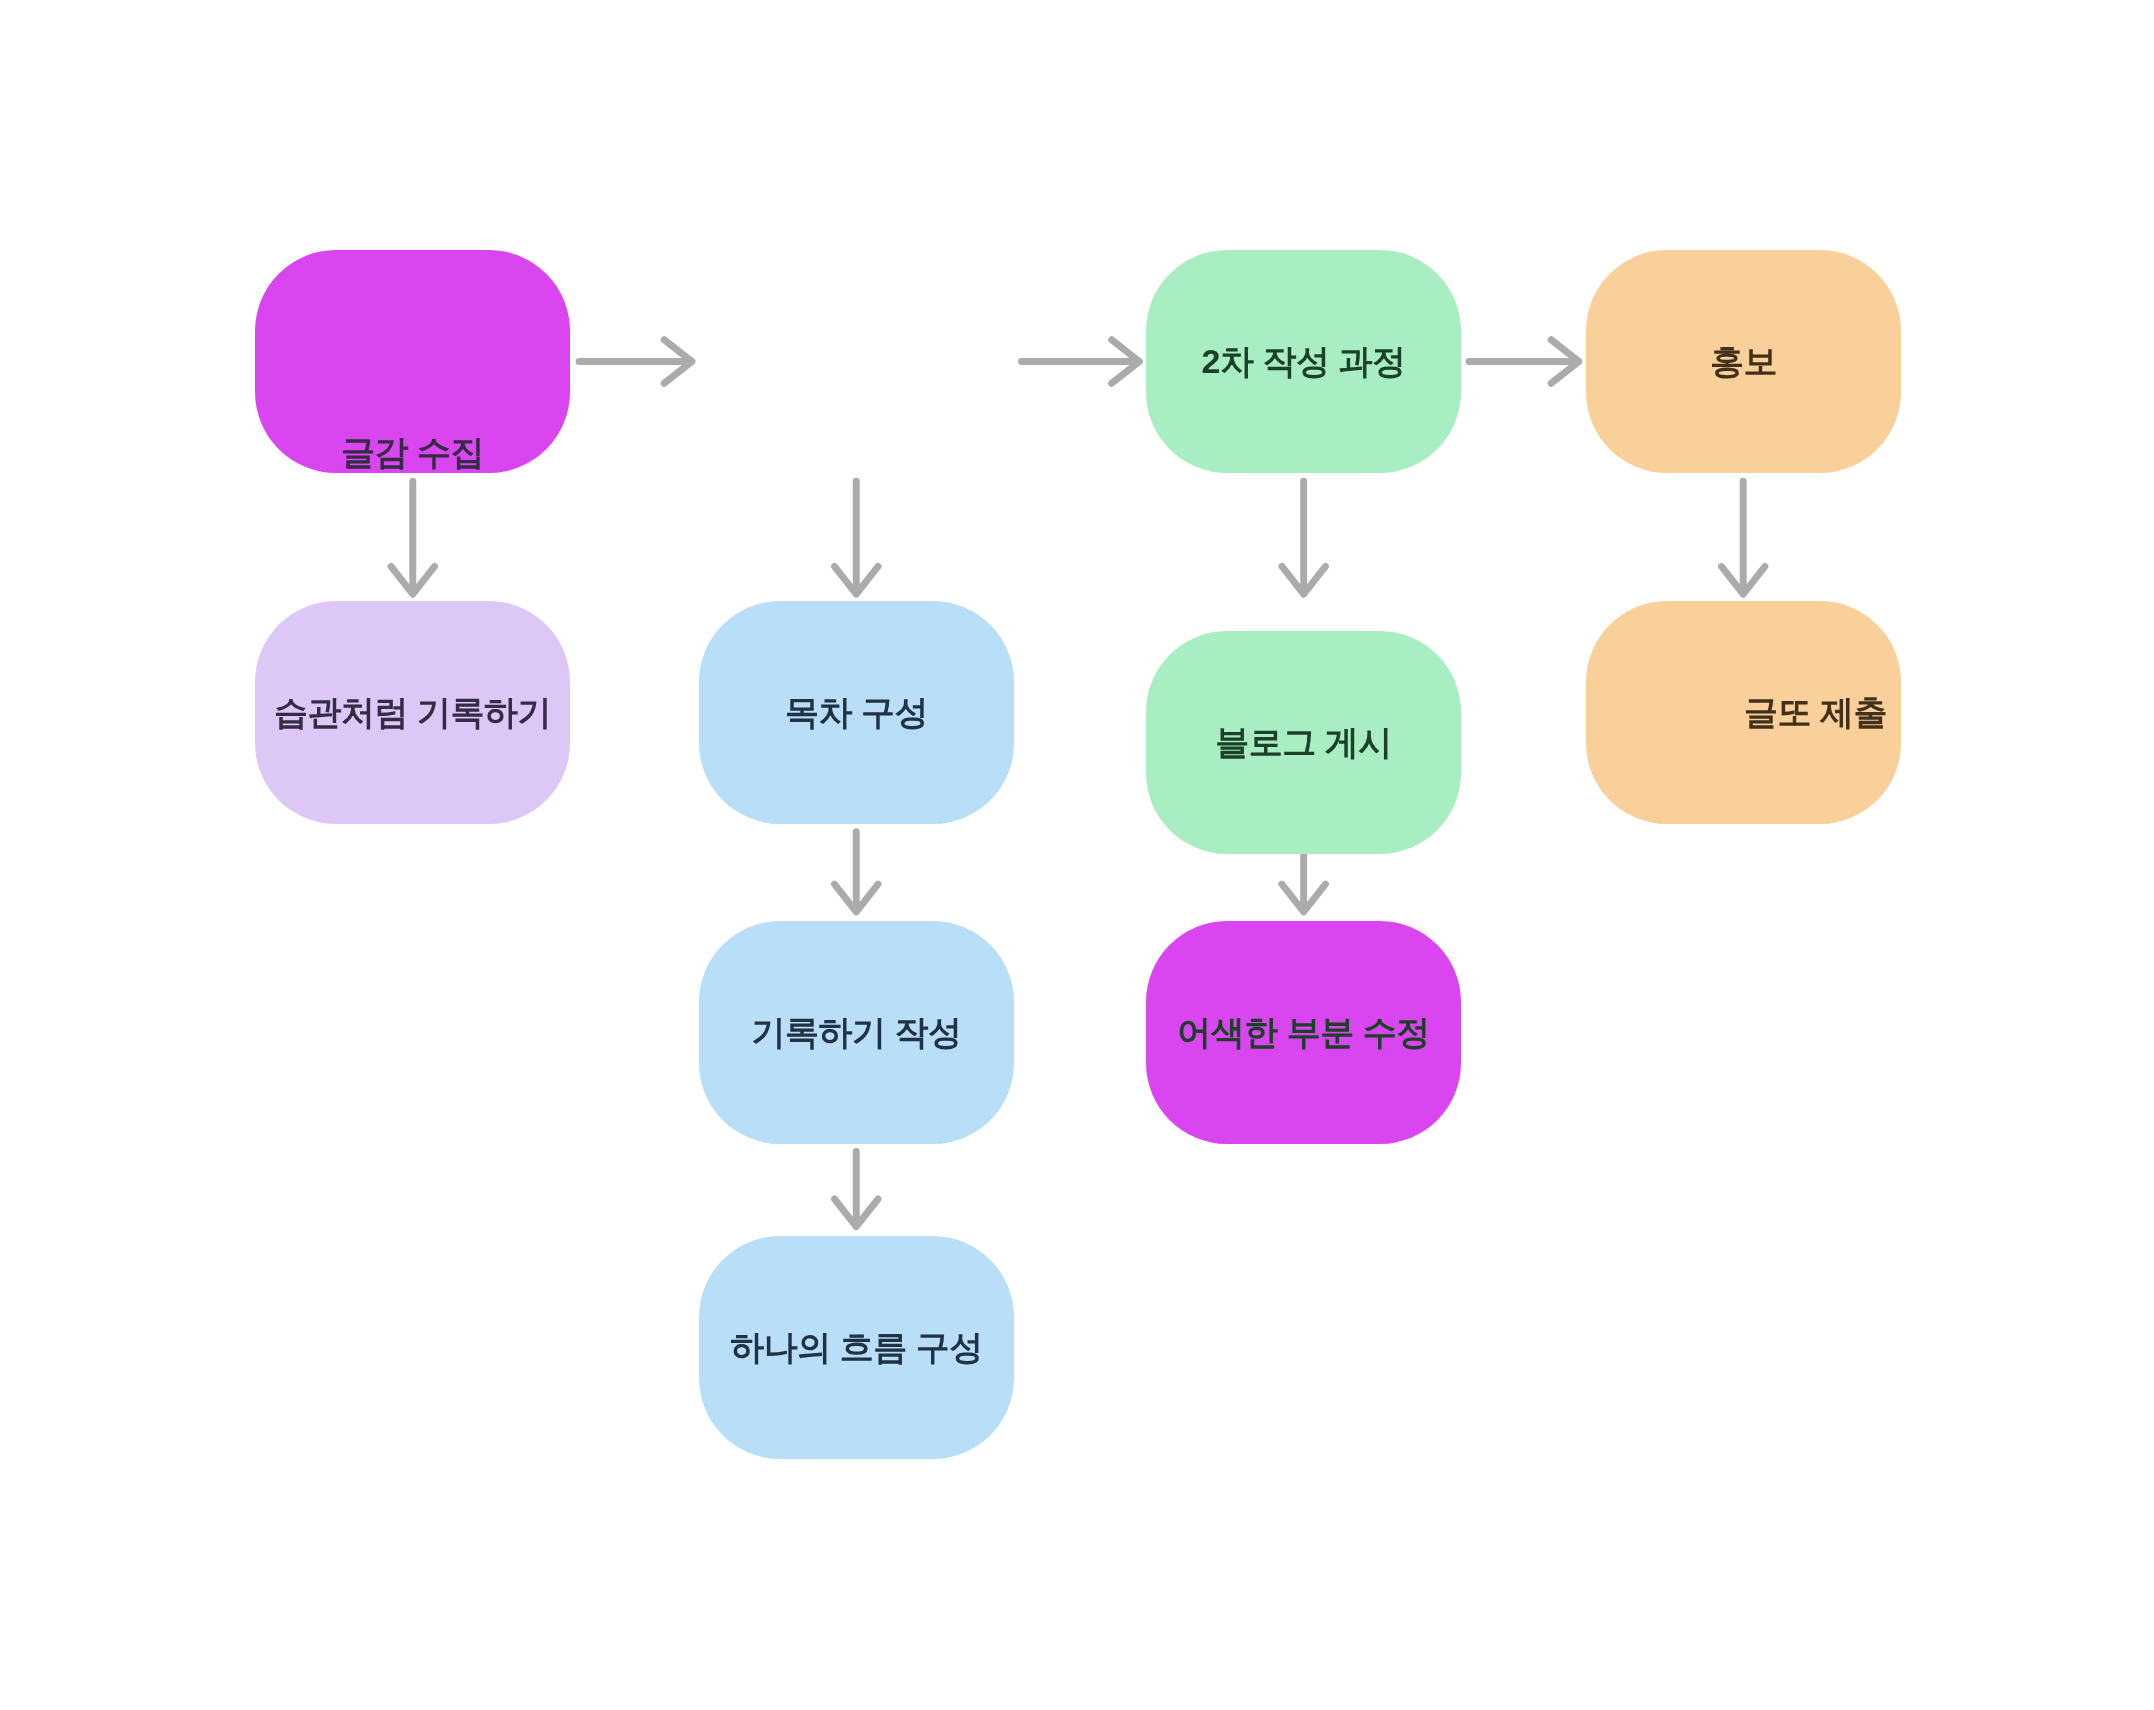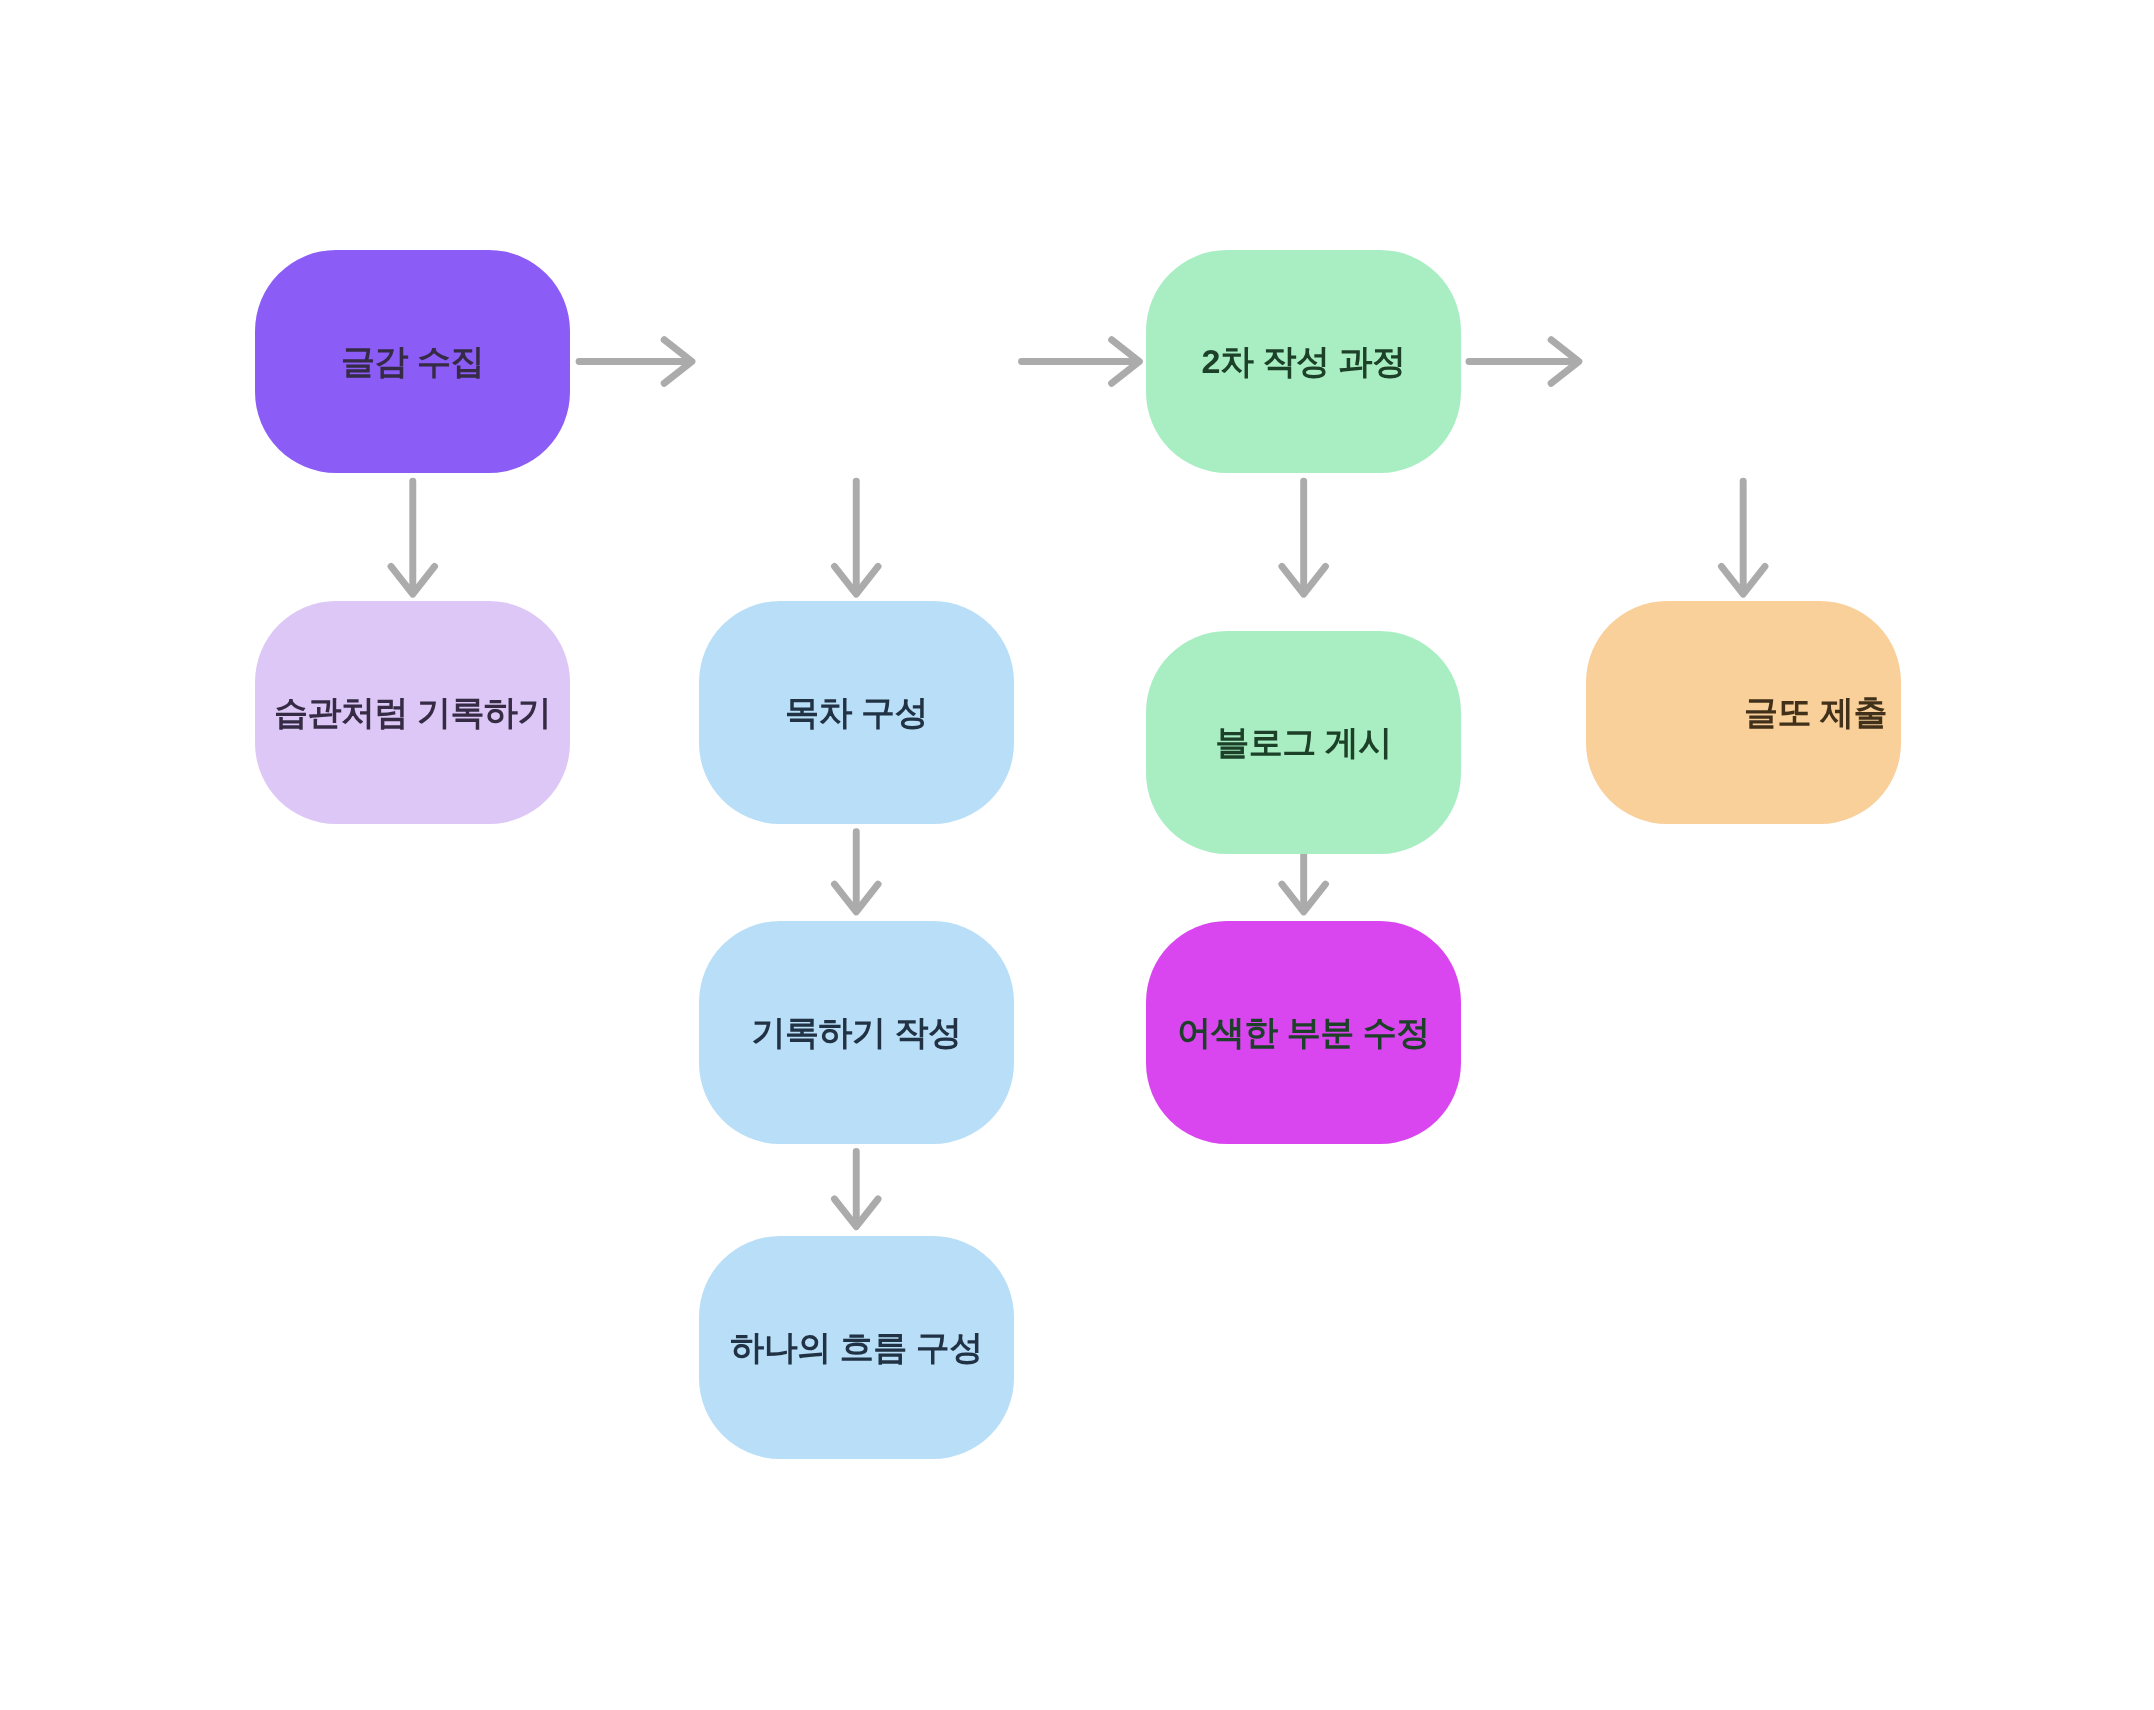--- a/index.html
+++ b/index.html
@@ -73,25 +73,28 @@
     <line class="arrow" x1="865" y1="486" x2="865" y2="597" marker-end="url(#arrowhead)"></line>
     <line class="arrow" x1="1317" y1="486" x2="1317" y2="597" marker-end="url(#arrowhead)"></line>
     <line class="arrow" x1="1761" y1="486" x2="1761" y2="597" marker-end="url(#arrowhead)"></line>
 
     <line class="arrow" x1="865" y1="840" x2="865" y2="918" marker-end="url(#arrowhead)"></line>
     <line class="arrow" x1="1317" y1="840" x2="1317" y2="918" marker-end="url(#arrowhead)"></line>
 
     <line class="arrow" x1="865" y1="1163" x2="865" y2="1236" marker-end="url(#arrowhead)"></line>
   </svg>
 
-  <div class="node" style="left: 255px; top: 250px; background-color: #8b5cf6; color: rgb(54, 43, 69);">
+  <div class="node" style="left: 255px; top: 250px; background-color: #d946ef; color: rgb(54, 43, 69); align-items: flex-end;">
     <span class="node-label">글감 수집</span>
   </div>
   <div class="node" style="left: 1146px; top: 250px; background-color: rgb(169, 238, 195); color: rgb(29, 64, 41);">
     <span class="node-label">2차 작성 과정</span>
+  </div>
+  <div class="node" style="left: 1586px; top: 250px; background-color: rgb(249, 207, 154); color: rgb(65, 49, 26);">
+    <span class="node-label">홍보</span>
   </div>
 
   <div class="node" style="left: 699px; top: 601px; background-color: rgb(185, 222, 248); color: rgb(32, 50, 67);">
     <span class="node-label">목차 구성</span>
   </div>
   <div class="node" style="left: 255px; top: 601px; background-color: rgb(221, 199, 246); color: rgb(54, 43, 69);">
     <span class="node-label">습관처럼 기록하기</span>
   </div>
   <div class="node" style="left: 1146px; top: 631px; background-color: rgb(169, 238, 195); color: rgb(29, 64, 41);">
     <span class="node-label">블로그 게시</span>

